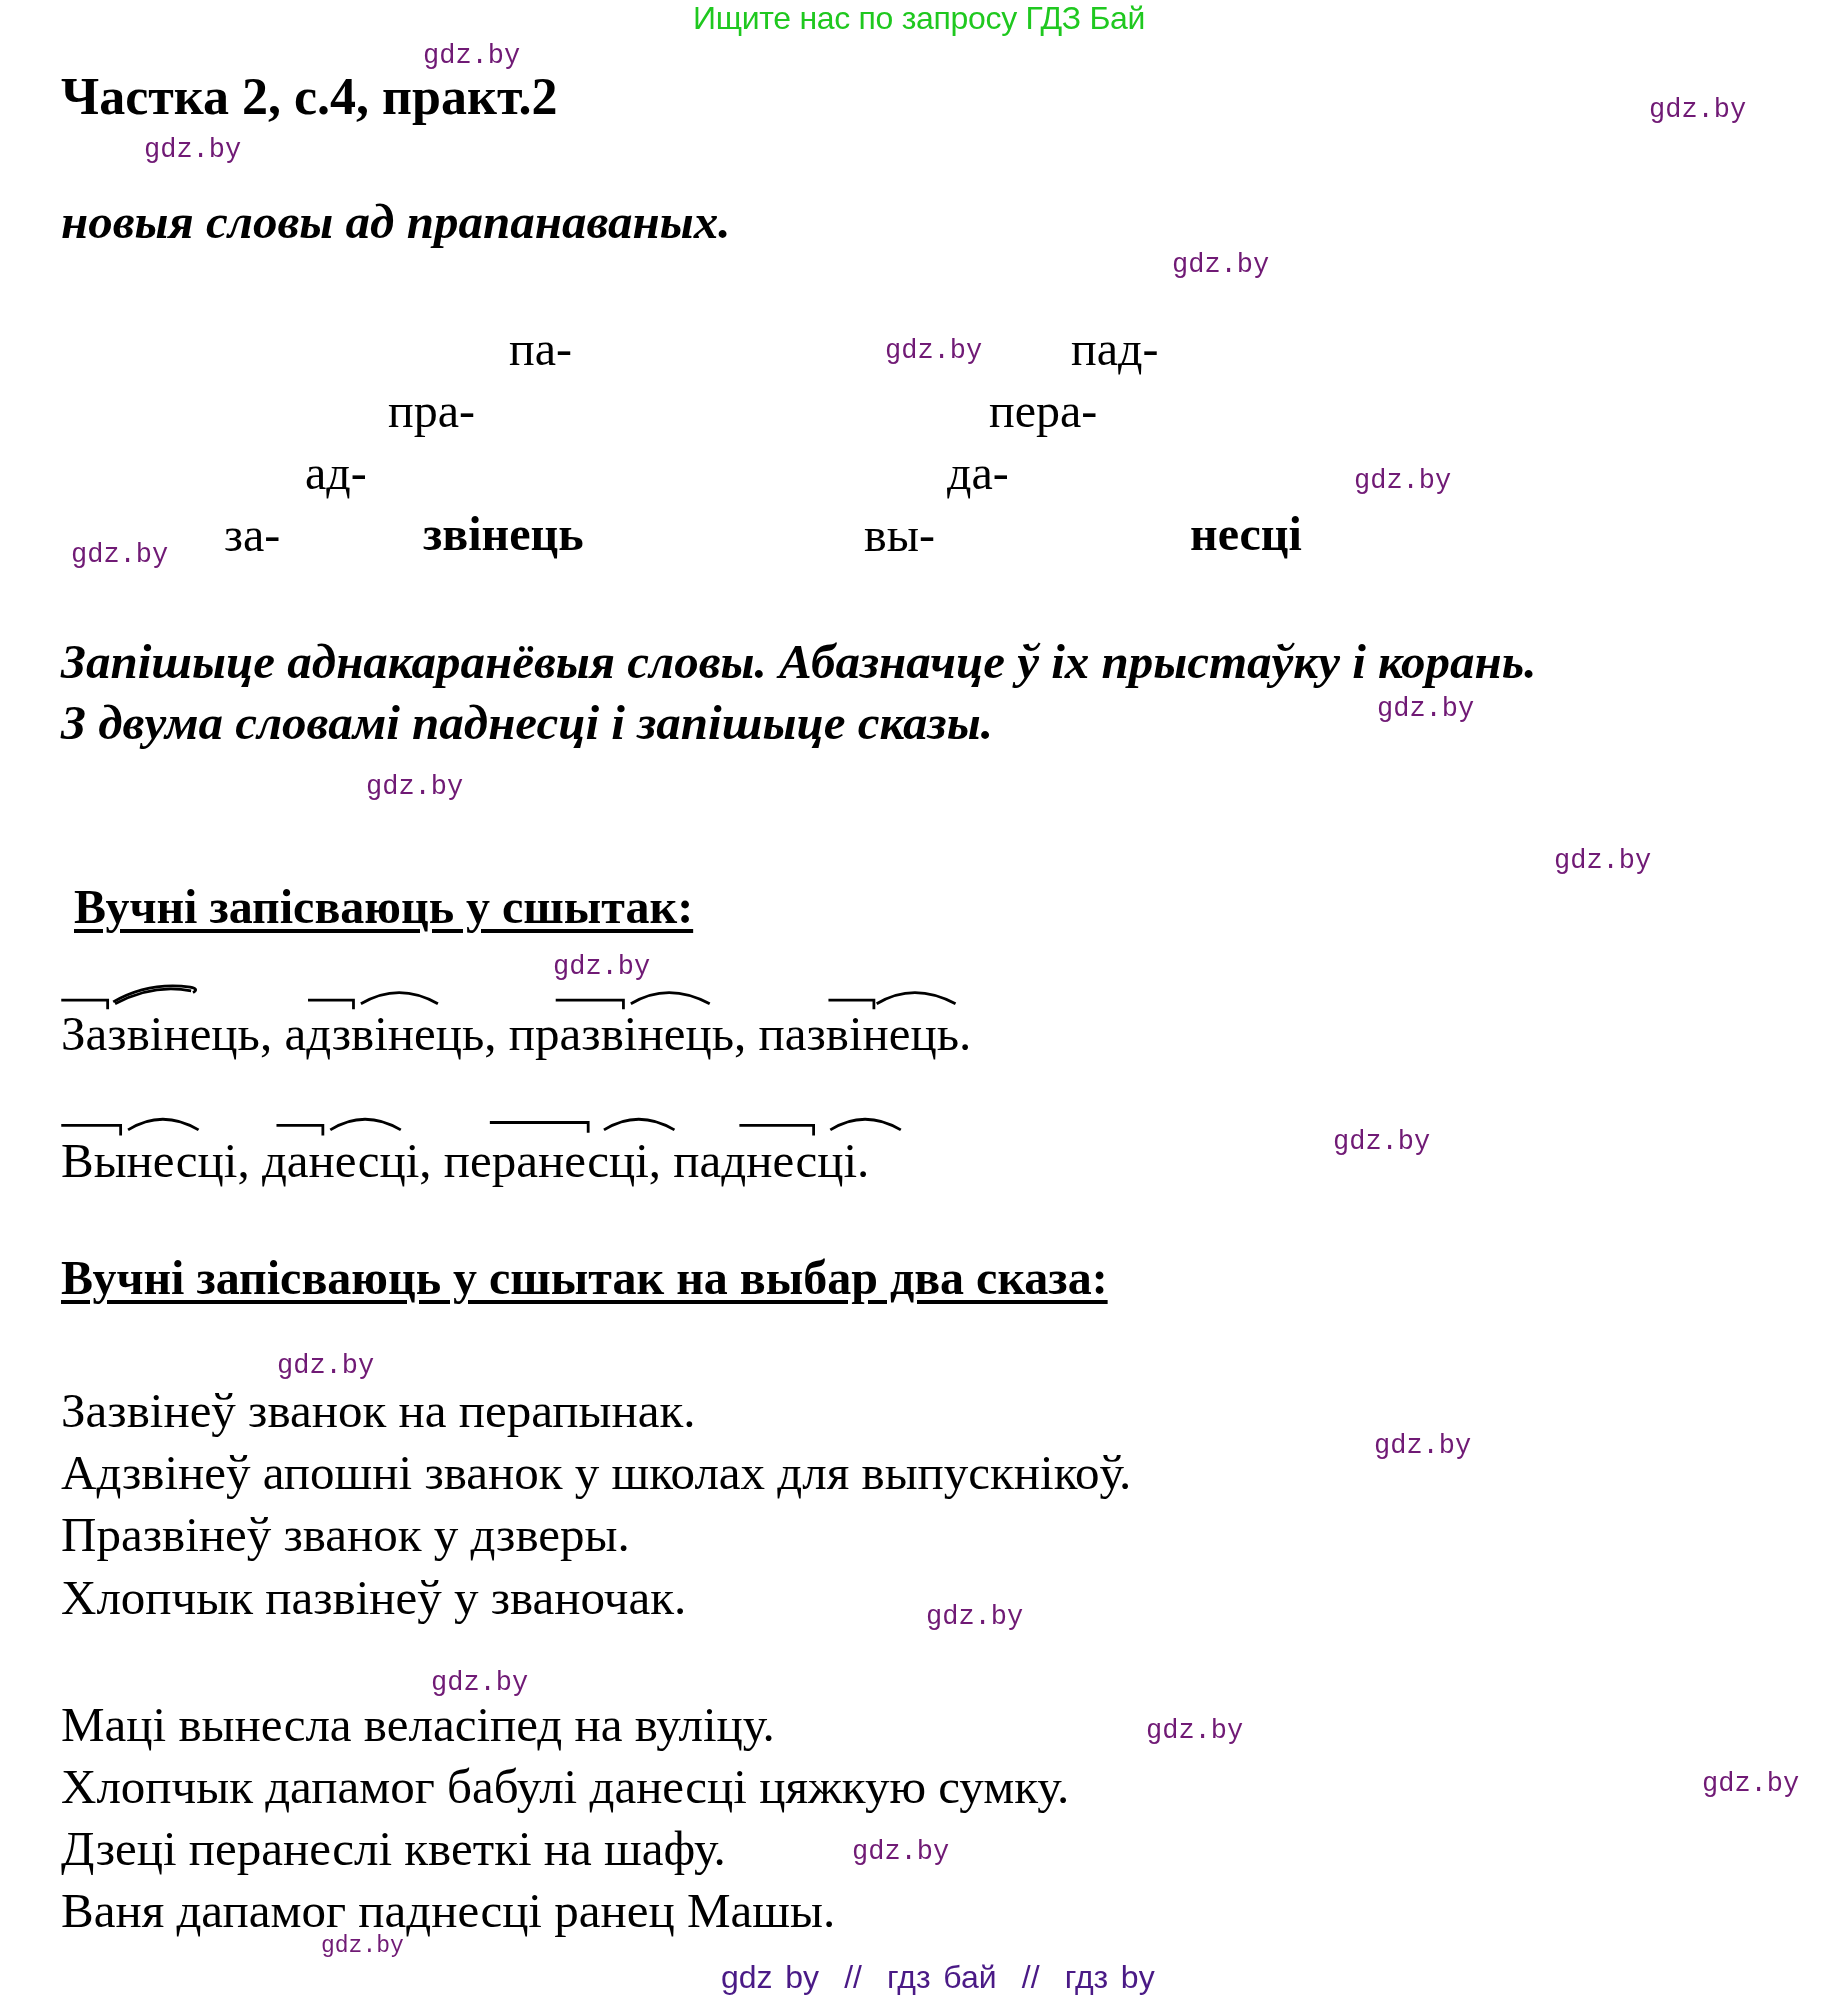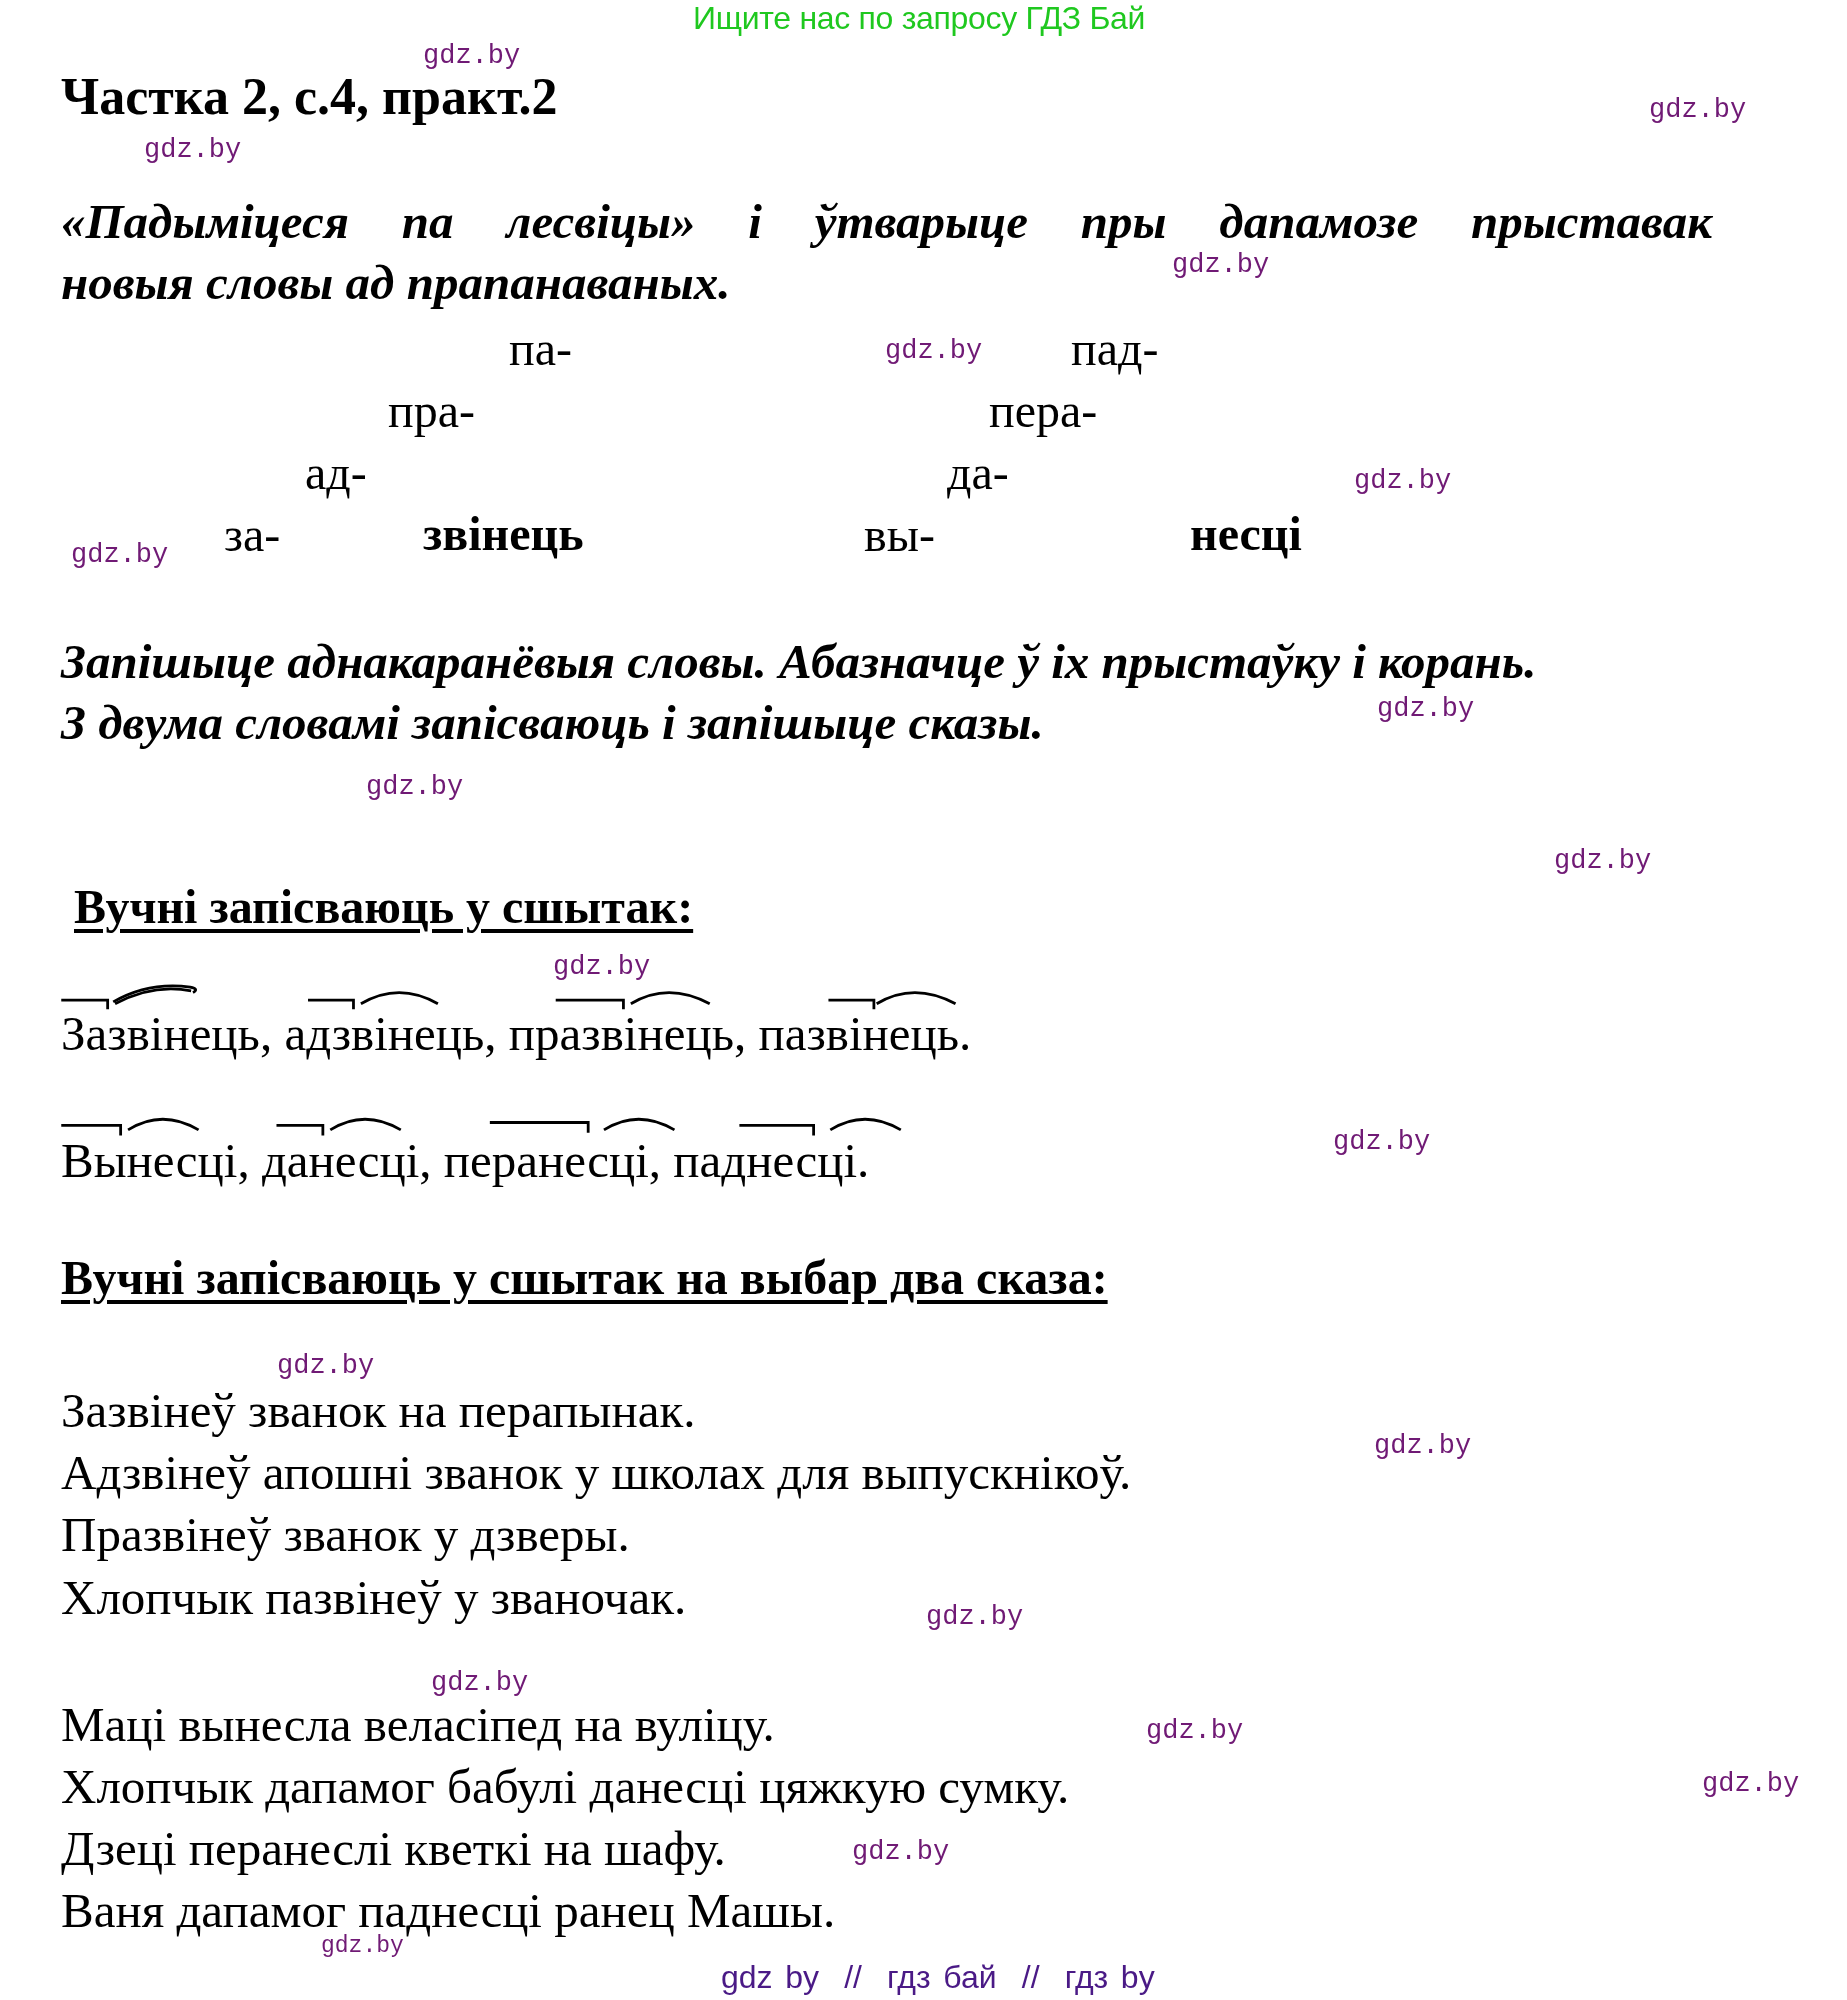--- a/index.html
+++ b/index.html
@@ -41,39 +41,38 @@
 <div class="abs wm" style="left:926px;top:1602px;">gdz.by</div>
 <div class="abs wm" style="left:431px;top:1668px;">gdz.by</div>
 <div class="abs wm" style="left:1146px;top:1716px;">gdz.by</div>
 <div class="abs wm" style="left:1702px;top:1769px;">gdz.by</div>
 <div class="abs wm" style="left:852px;top:1837px;">gdz.by</div>
 <div class="abs wm" style="left:321px;top:1933px;font-size:23px;">gdz.by</div>
 
 <div class="abs title">Частка 2, с.4, практ.2</div>
 
 <div class="abs instr" style="top:191px;">
-  <div style="text-align:justify;text-align-last:justify;">«Падыміцеся па лесвіцы» і ўтварыце пры дапамозе прыставак</div>
   <div>новыя словы ад прапанаваных.</div>
 </div>
 
 <div class="abs prefix" style="left:509px;top:321px;">па-</div>
 <div class="abs prefix" style="left:388px;top:383px;">пра-</div>
 <div class="abs prefix" style="left:305px;top:445px;">ад-</div>
 <div class="abs prefix" style="left:224px;top:507px;">за-</div>
 <div class="abs root" style="left:423px;top:506px;">звінець</div>
 
 <div class="abs prefix" style="left:1071px;top:321px;">пад-</div>
 <div class="abs prefix" style="left:989px;top:383px;">пера-</div>
 <div class="abs prefix" style="left:947px;top:445px;">да-</div>
 <div class="abs prefix" style="left:864px;top:507px;">вы-</div>
 <div class="abs root" style="left:1190px;top:506px;">несці</div>
 
 <div class="abs instr" style="top:631px;width:1670px;">
   <div>Запішыце аднакаранёвыя словы. Абазначце ў іх прыстаўку і корань.</div>
-  <div>З двума словамі запісваюць і запішыце сказы.</div>
+  <div>З двума словамі паднесці і запішыце сказы.</div>
 </div>
 
 <div class="abs heading" style="top:879px;margin-left:13px;">Вучні запісваюць у сшытак:</div>
 
 <div class="abs wordline" style="top:1005px;">Зазвінець, адзвінець, празвінець, пазвінець.</div>
 <div class="abs wordline" style="top:1132px;">Вынесці, данесці, перанесці, паднесці.</div>
 
 <svg class="marks" viewBox="0 0 1992 2157">
   <g stroke="#000" stroke-width="3" fill="none">
 

